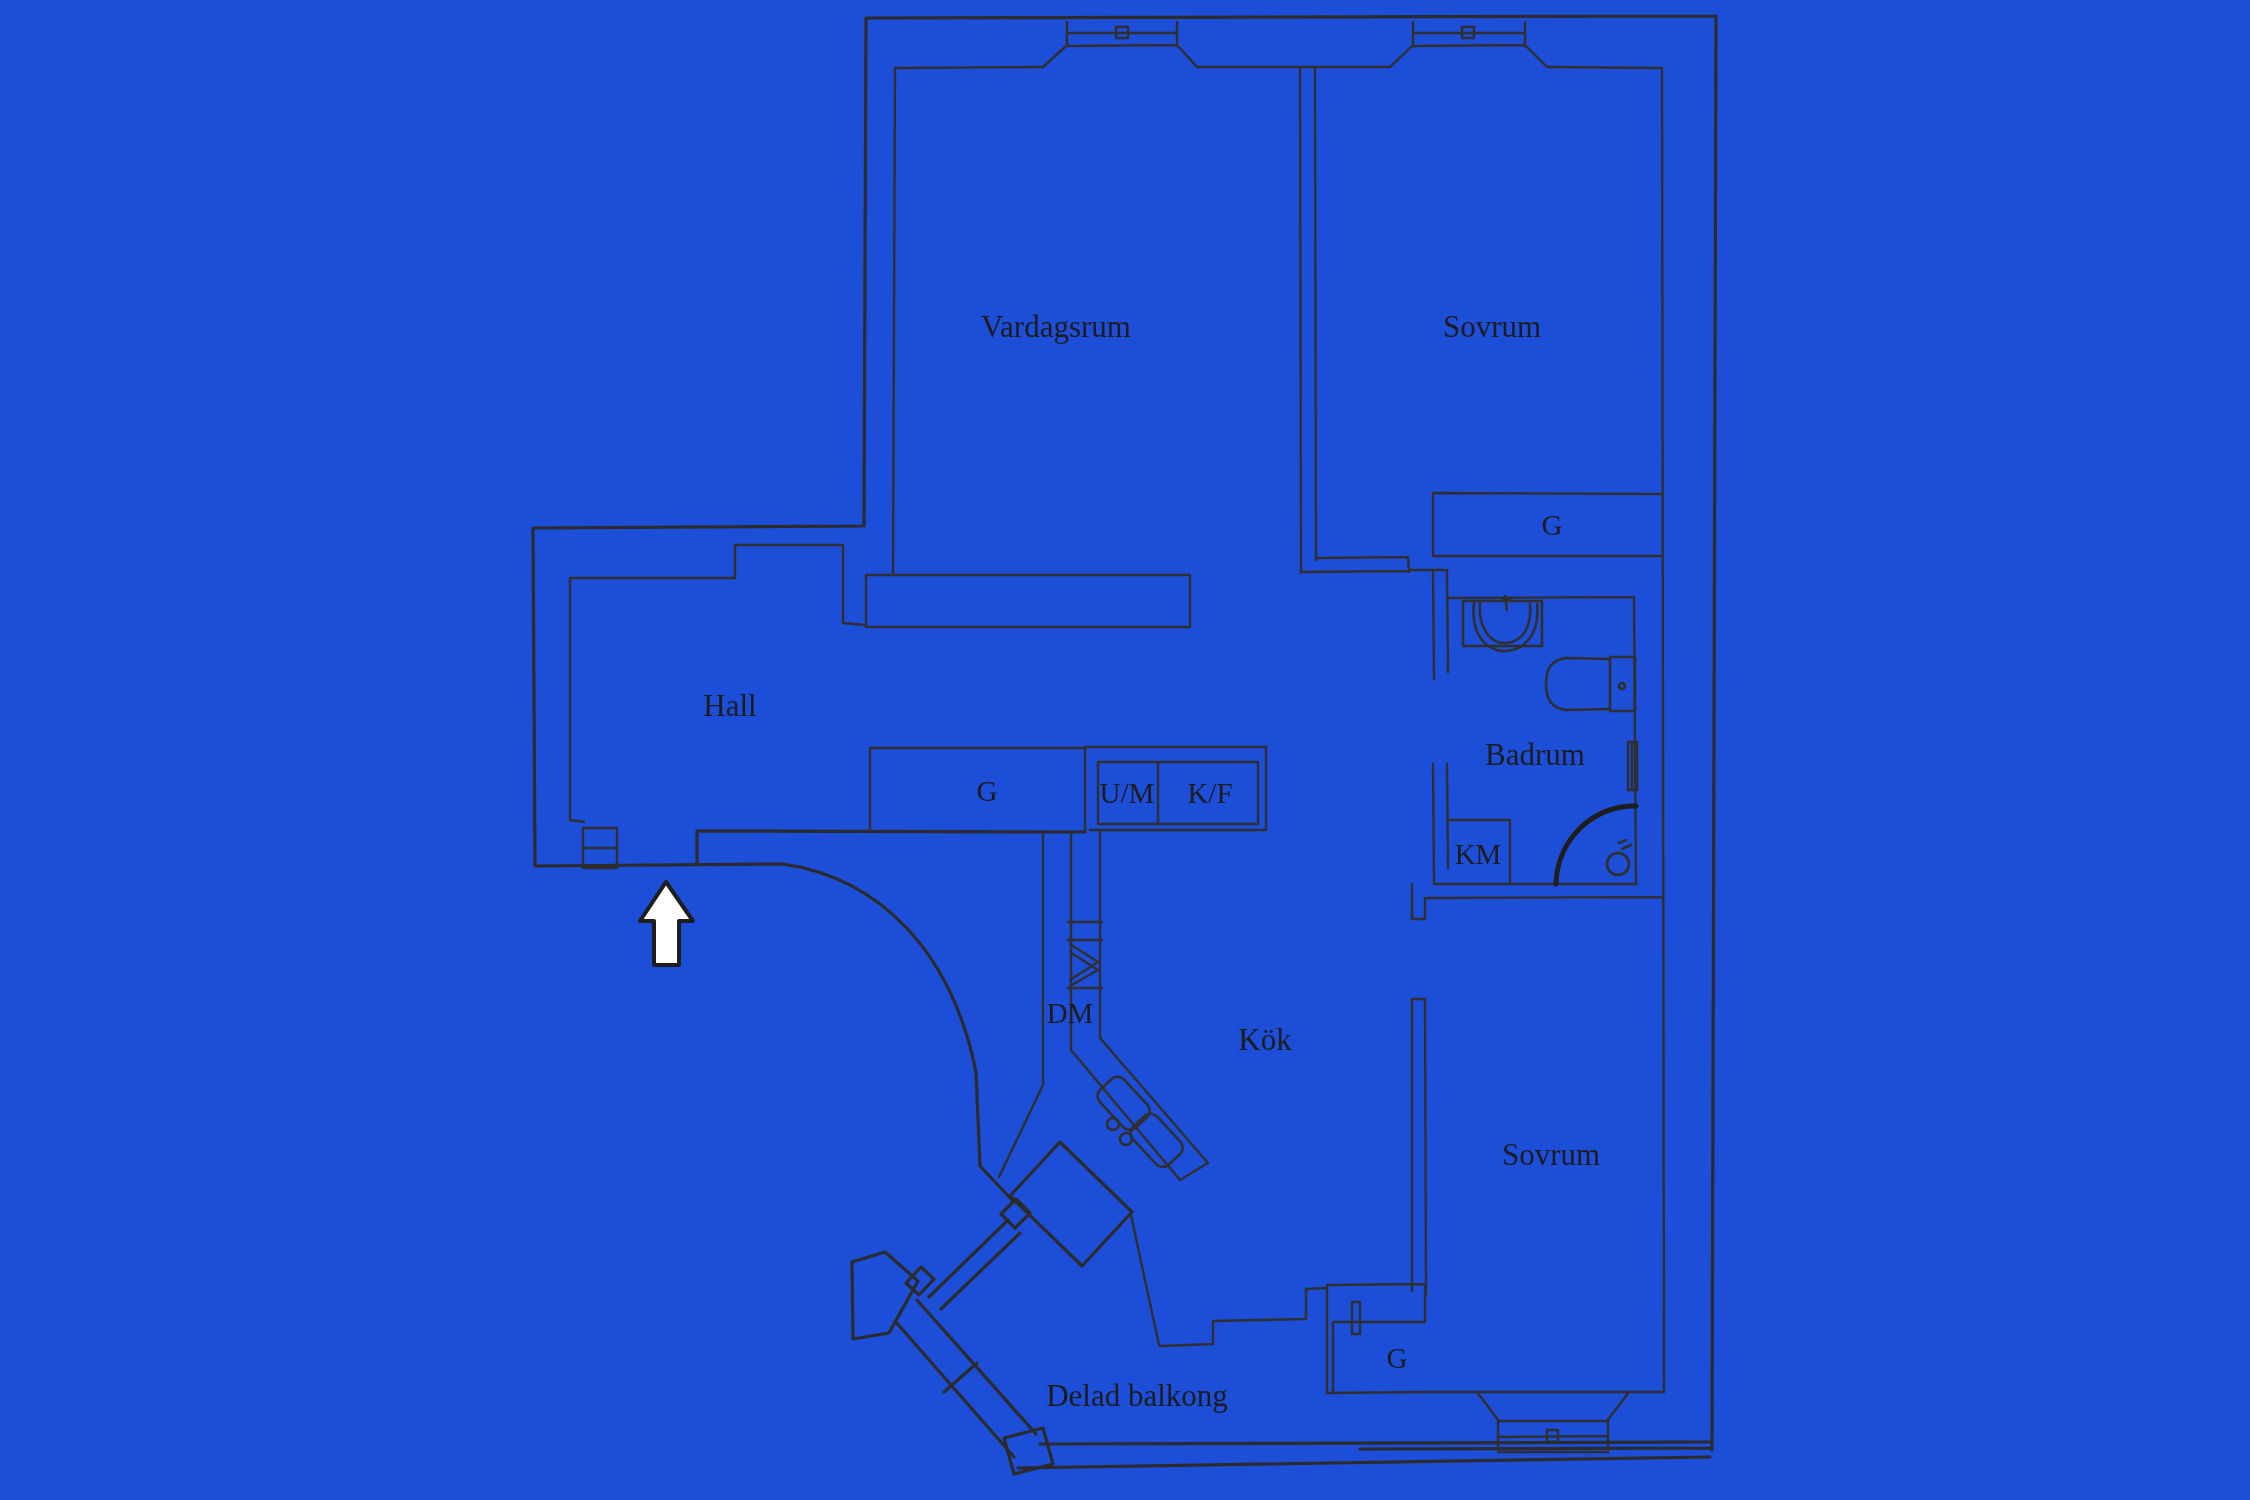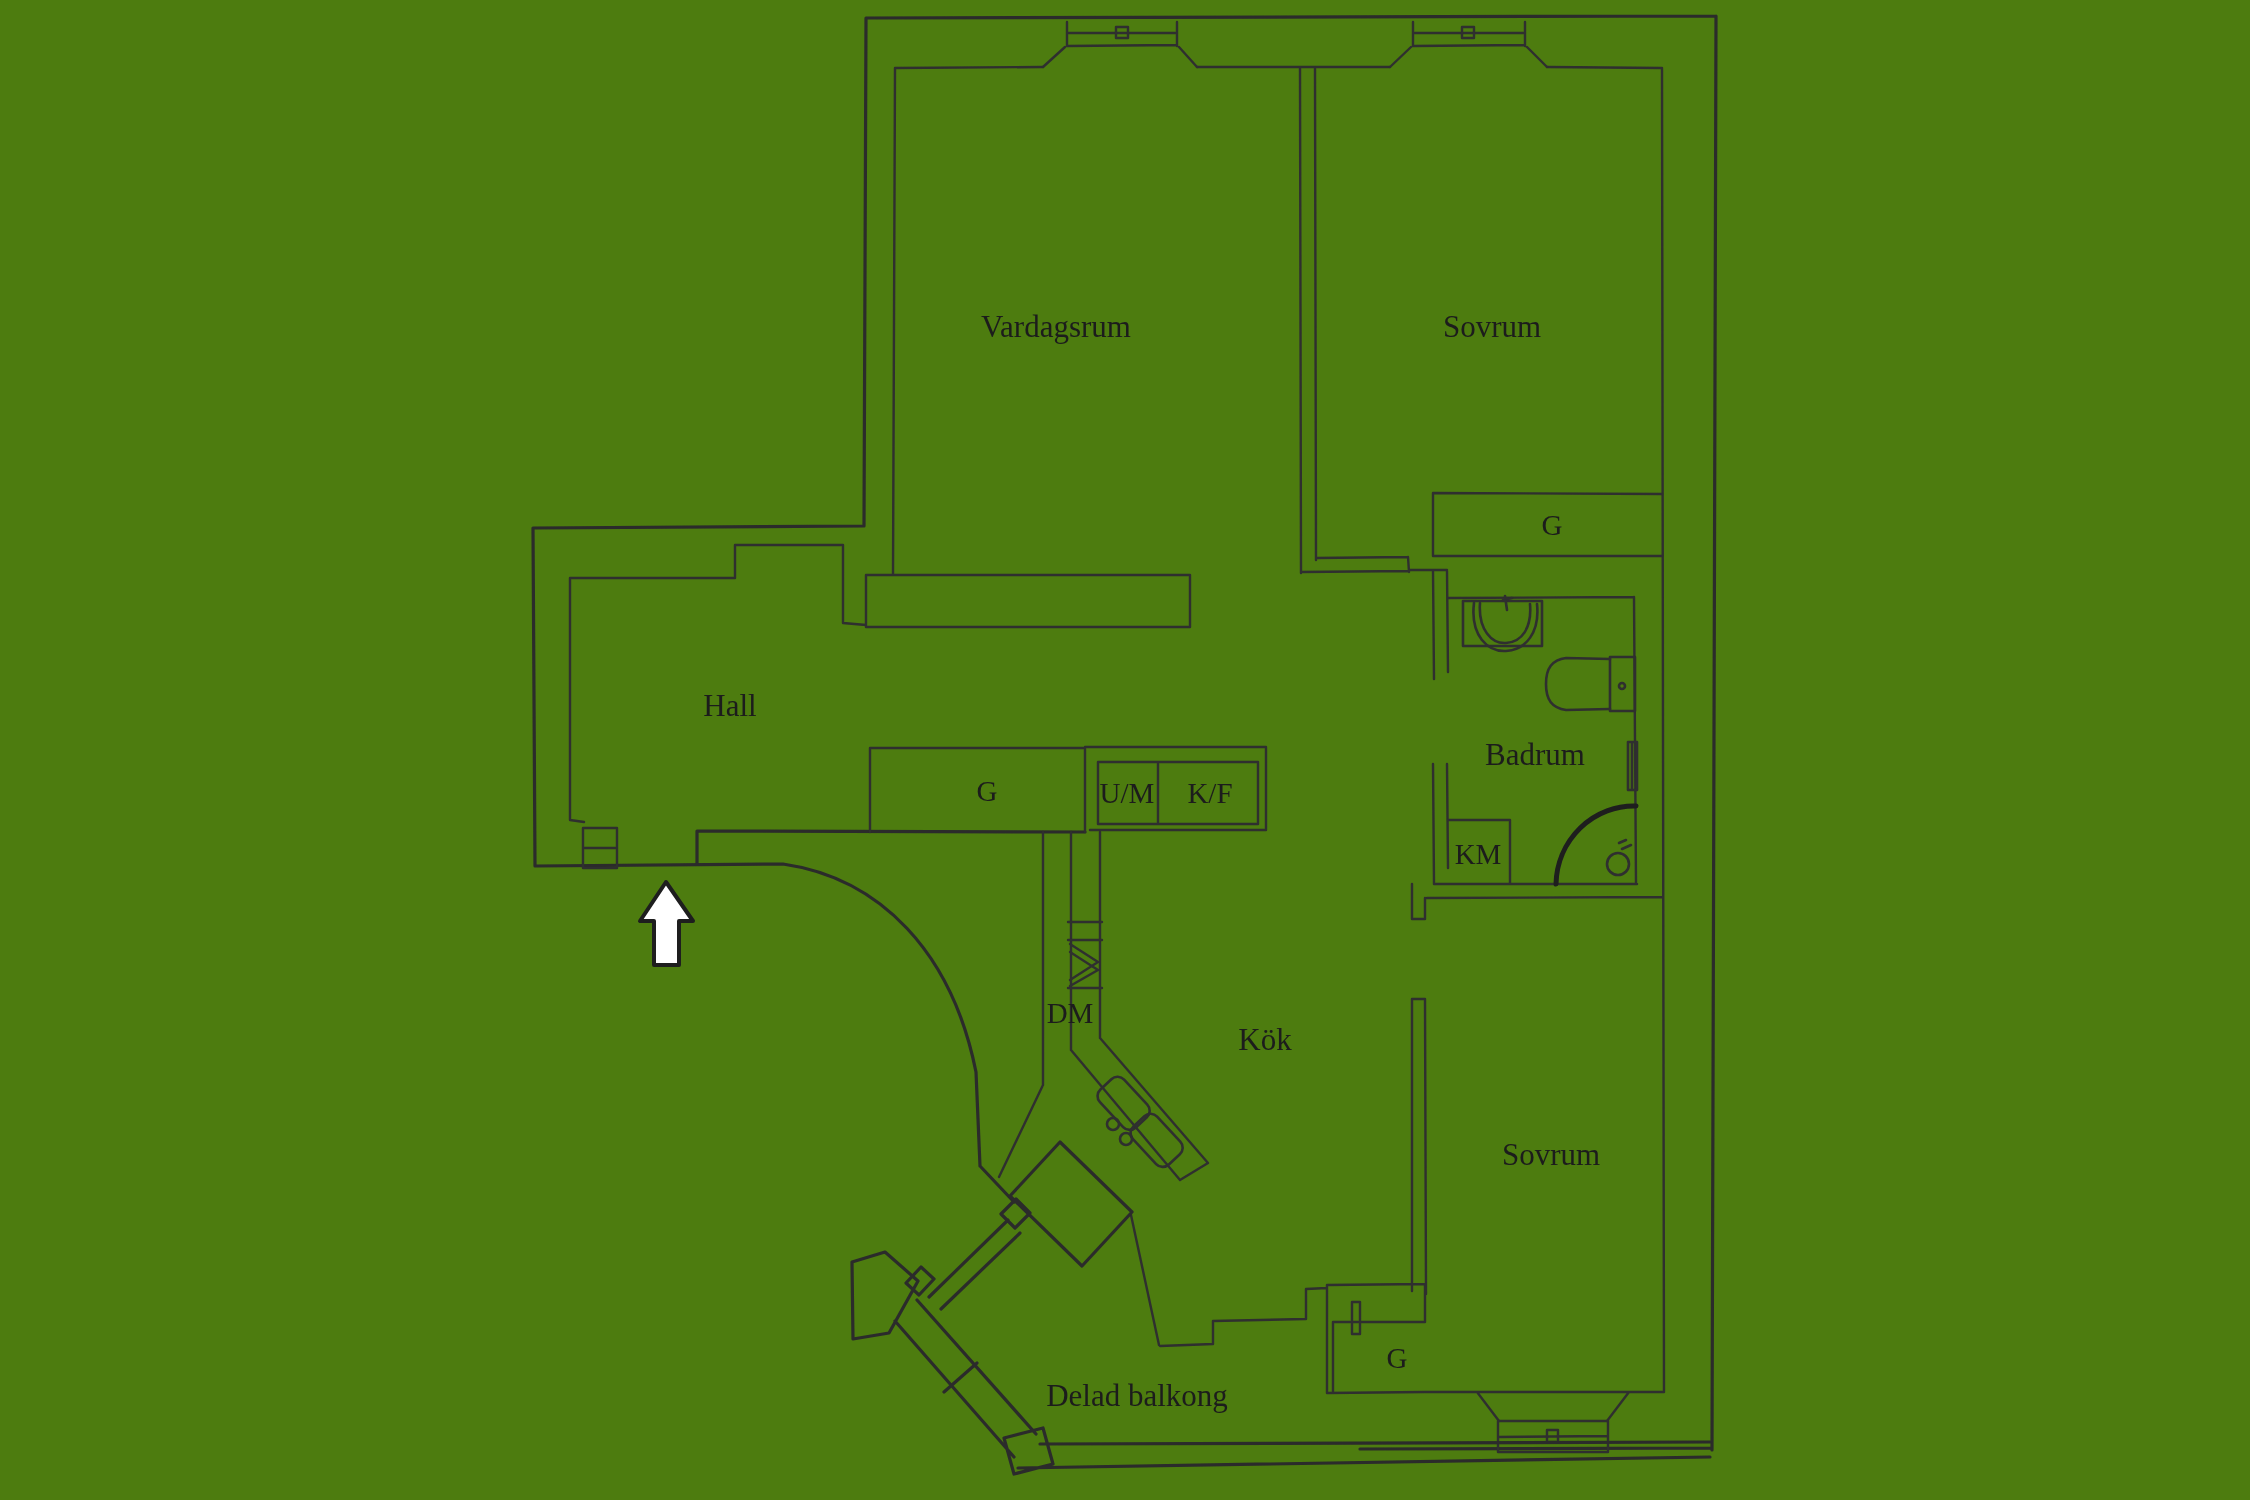--- a/index.html
+++ b/index.html
@@ -1,17 +1,17 @@
 <!DOCTYPE html>
 <html><head>
 <meta charset="utf-8">
 <style>
   html,body{margin:0;padding:0;background:#ffffff;width:100%;height:100%;}
   body{font-family:"Liberation Serif","DejaVu Serif",serif;}
-  .stage{width:100vw;height:100vh;display:flex;align-items:center;justify-content:center;background:#4d7c0f;}
+  .stage{width:100vw;height:100vh;display:flex;align-items:center;justify-content:center;background:#1d4ed8;}
   svg{width:100%;height:100%;display:block;}
   .wall{fill:none;stroke:#2b2b2b;stroke-width:3.2;stroke-linecap:round;stroke-linejoin:round;}
   .wall-thin{fill:none;stroke:#2f2f2f;stroke-width:2.4;stroke-linecap:round;stroke-linejoin:round;}
   .fixture{fill:none;stroke:#2f2f2f;stroke-width:2.6;stroke-linecap:round;stroke-linejoin:round;}
   .arcline{fill:none;stroke:#1e1e1e;stroke-width:5;stroke-linecap:round;}
   .roomlabel{fill:#1c1c1c;font-size:31px;text-anchor:middle;}
   .smalllabel{fill:#1c1c1c;font-size:29px;text-anchor:middle;}
 </style>
 </head>
 <body>

